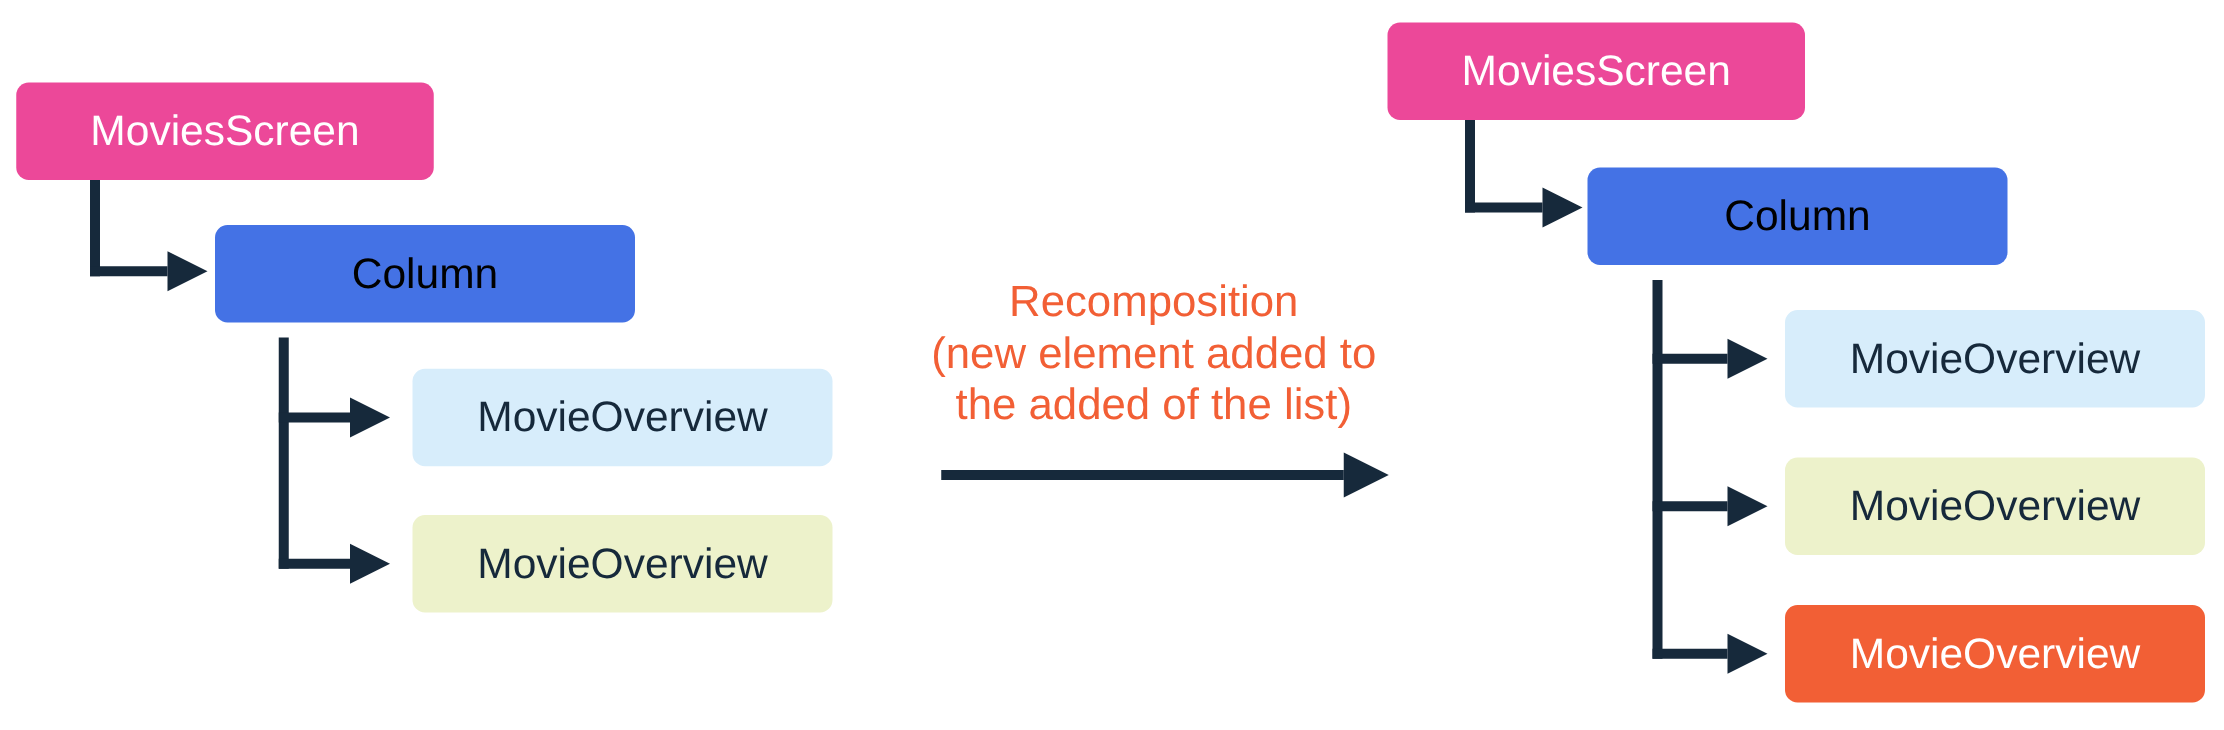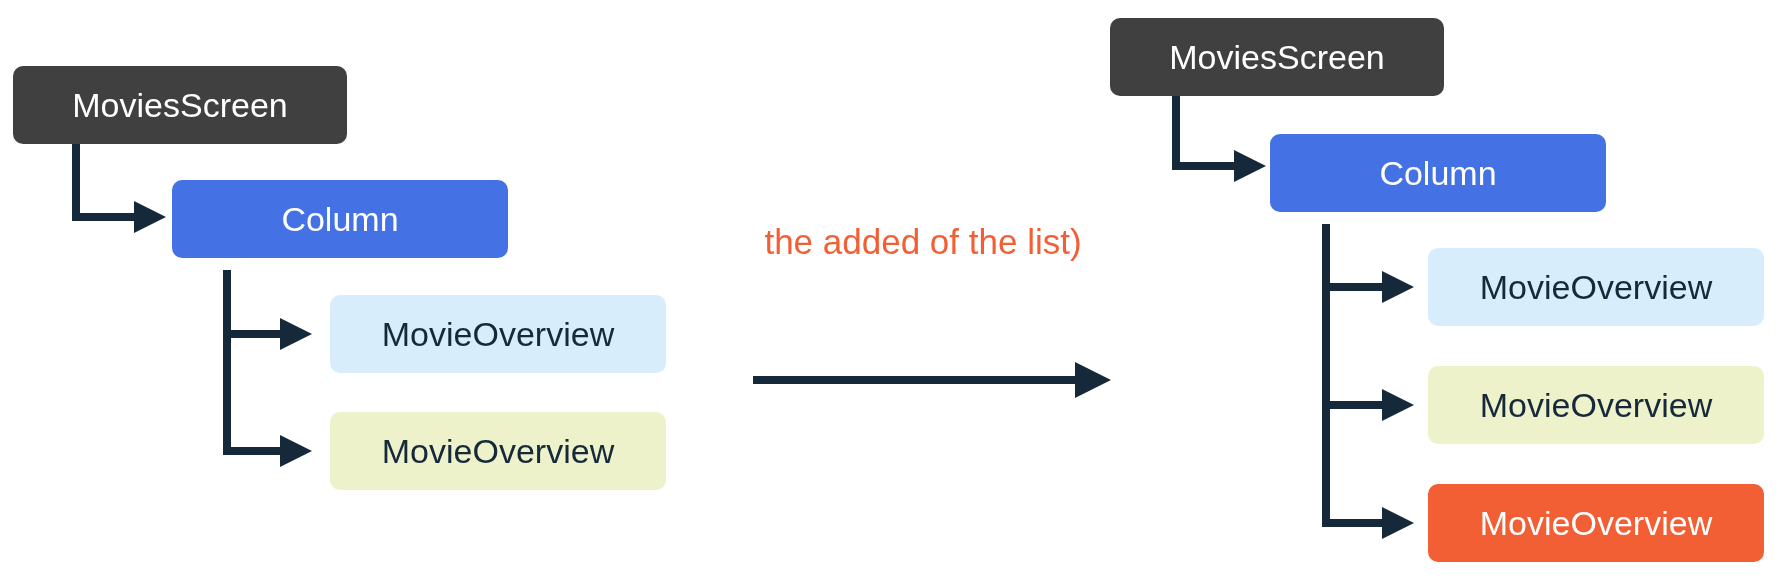--- a/index.html
+++ b/index.html
@@ -20,22 +20,22 @@
     width: 336px;
     height: 78px;
     border-radius: 10px;
     display: flex;
     align-items: center;
     justify-content: center;
     font-size: 34px;
     letter-spacing: 0px;
     white-space: nowrap;
   }
-  .node.green       { background: #404040; color: #ffffff; width: 334px; }
-  .node.blue        { background: #4472e5; color: #ffffff; }
+  .node.green       { background: #ec4899; color: #ffffff; width: 334px; }
+  .node.blue        { background: #4472e5; color: #000000; }
   .node.lightblue   { background: #d7edfb; color: #16293b; }
   .node.lightyellow { background: #edf2cb; color: #16293b; }
   .node.orange      { background: #f25f35; color: #ffffff; }
 
   .line {
     position: absolute;
     background: #16293b;
   }
   .arrowhead {
     position: absolute;
@@ -91,20 +91,22 @@
     <div class="node lightblue" style="left:330px; top:295px;">
       <span>MovieOverview</span>
     </div>
 
     <div class="node lightyellow" style="left:330px; top:412px;">
       <span>MovieOverview</span>
     </div>
   </div>
 
   <div class="caption">
+    <div>Recomposition</div>
+    <div>(new element added to</div>
     <div>the added of the list)</div>
   </div>
 
   <div class="line" style="left:753px; top:376px; width:322px; height:8px;"></div>
   <div class="arrowhead big" style="left:1075px; top:362px;"></div>
 
   <div>
 
     <div class="node green" style="left:1110px; top:18px;">
       <span>MoviesScreen</span>

